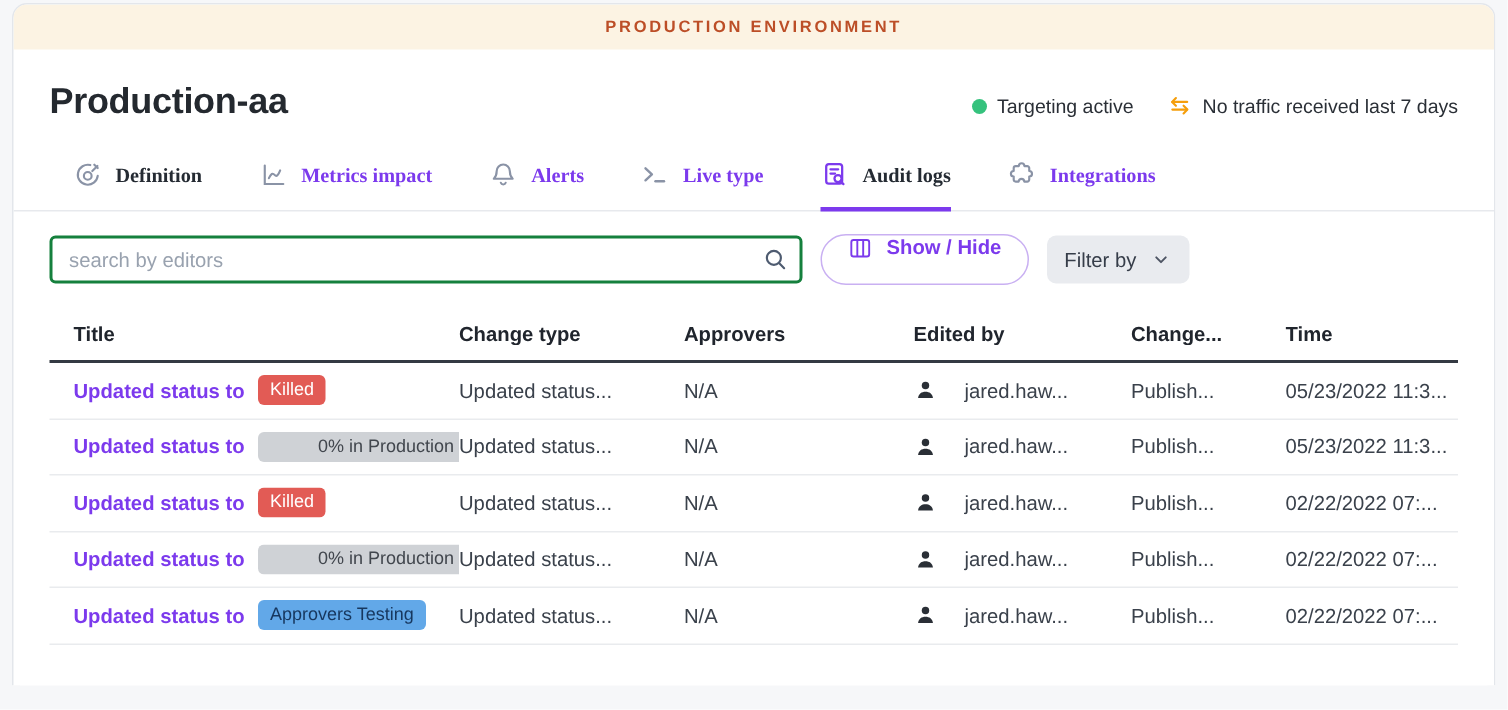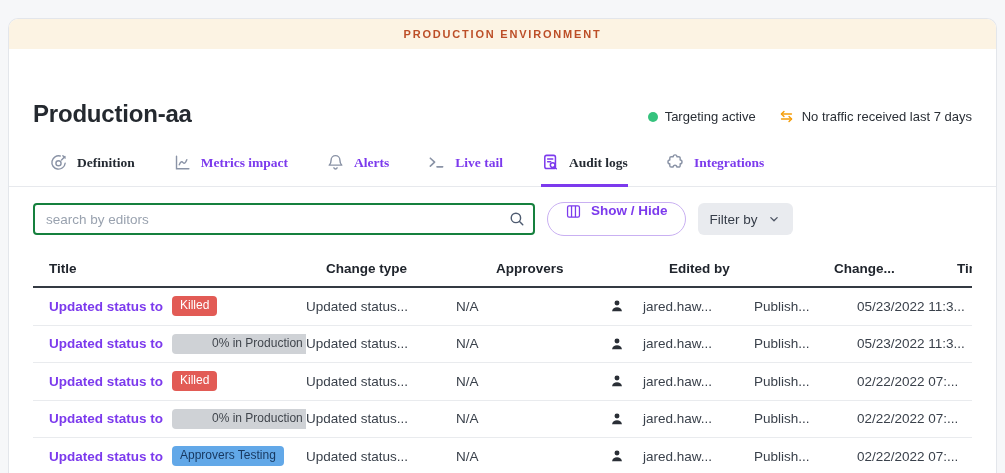--- a/index.html
+++ b/index.html
@@ -4,34 +4,33 @@
 <style>
   * { box-sizing: border-box; }
   html,body { margin:0; padding:0; }
   body {
     width:1005px; height:473px; overflow:hidden;
     background:#F6F7F9;
     font-family:"Liberation Sans", sans-serif;
     -webkit-font-smoothing:antialiased;
   }
   .card {
-    position:absolute; left:8px; top:18px; width:989px; height:455px;
+    position:absolute; left:8px; top:2px; width:989px; height:455px;
     background:#FFFFFF; border:1px solid #E3E6EB; border-bottom:none;
     border-radius:10px 10px 0 0; overflow:hidden;
   }
   .banner {
     height:30px; background:var(--banner-bg,#FCF3E3);
     display:flex; align-items:center; justify-content:center;
     color:var(--banner-text,#BC4E27);
     font-size:11px; font-weight:700; letter-spacing:1.8px;
   }
   .header-row {
     display:flex; justify-content:space-between; align-items:flex-end;
     padding:20px 24px 0 24px;
-    margin-top:30px;
   }
   .page-title {
     font-size:24px; font-weight:700; color:#24292F; letter-spacing:-0.2px; line-height:30px;
   }
   .status-group { display:flex; align-items:center; gap:22px; padding-bottom:4px; }
   .status-item { display:flex; align-items:center; gap:7px; font-size:13px; color:#2A2F36; }
   .dot { width:10px; height:10px; border-radius:50%; background:var(--status-green,#35C27D); }
   .swap-icon { color:var(--traffic-orange,#F59E0B); display:flex; }
 
   .tabs {
@@ -76,21 +75,20 @@
 
   .audit-table { margin:2px 24px 0 24px; }
   .thead, .trow {
     display:grid;
     grid-template-columns:273px 150px 153px 145px 103px 1fr;
     align-items:center;
   }
   .thead {
     height:38px; font-size:13.5px; font-weight:700; color:#20252D;
     border-bottom:2px solid #343A43;
-    gap:20px;
   }
   .thead > div:first-child { padding-left:16px; }
   .thead > div { white-space:nowrap; overflow:hidden; }
   .trow {
     height:37.5px; font-size:13.5px; color:#3A414B;
     border-bottom:1px solid #E9EBEE;
   }
   .trow > div { white-space:nowrap; overflow:hidden; }
   .cell-title { padding-left:16px; display:flex; align-items:center; gap:9px; }
   .title-link { color:var(--accent-purple,#7C3AED); font-weight:700; cursor:pointer; }
@@ -161,21 +159,21 @@
         </span>
         <span class="tlabel purple">Alerts</span>
       </div>
       <div class="tab">
         <span class="ticon gray">
           <svg width="19" height="19" viewBox="0 0 20 20" fill="none" stroke="currentColor" stroke-width="1.7" stroke-linecap="round" stroke-linejoin="round">
             <path d="M3.5 5.5l4.5 4.2-4.5 4.2"></path>
             <path d="M10.5 14.6h6"></path>
           </svg>
         </span>
-        <span class="tlabel purple">Live tail</span>
+        <span class="tlabel purple">Live type</span>
       </div>
       <div class="tab active">
         <span class="ticon purple">
           <svg width="19" height="19" viewBox="0 0 20 20" fill="none" stroke="currentColor" stroke-width="1.6" stroke-linecap="round">
             <rect x="4" y="2.5" width="11.2" height="13.8" rx="1.9"></rect>
             <path d="M7 6.2h5.4M7 9.2h3.2"></path>
             <circle cx="12.3" cy="12.7" r="2.5"></circle>
             <path d="M14 14.5l2.1 2.1"></path>
           </svg>
         </span>

